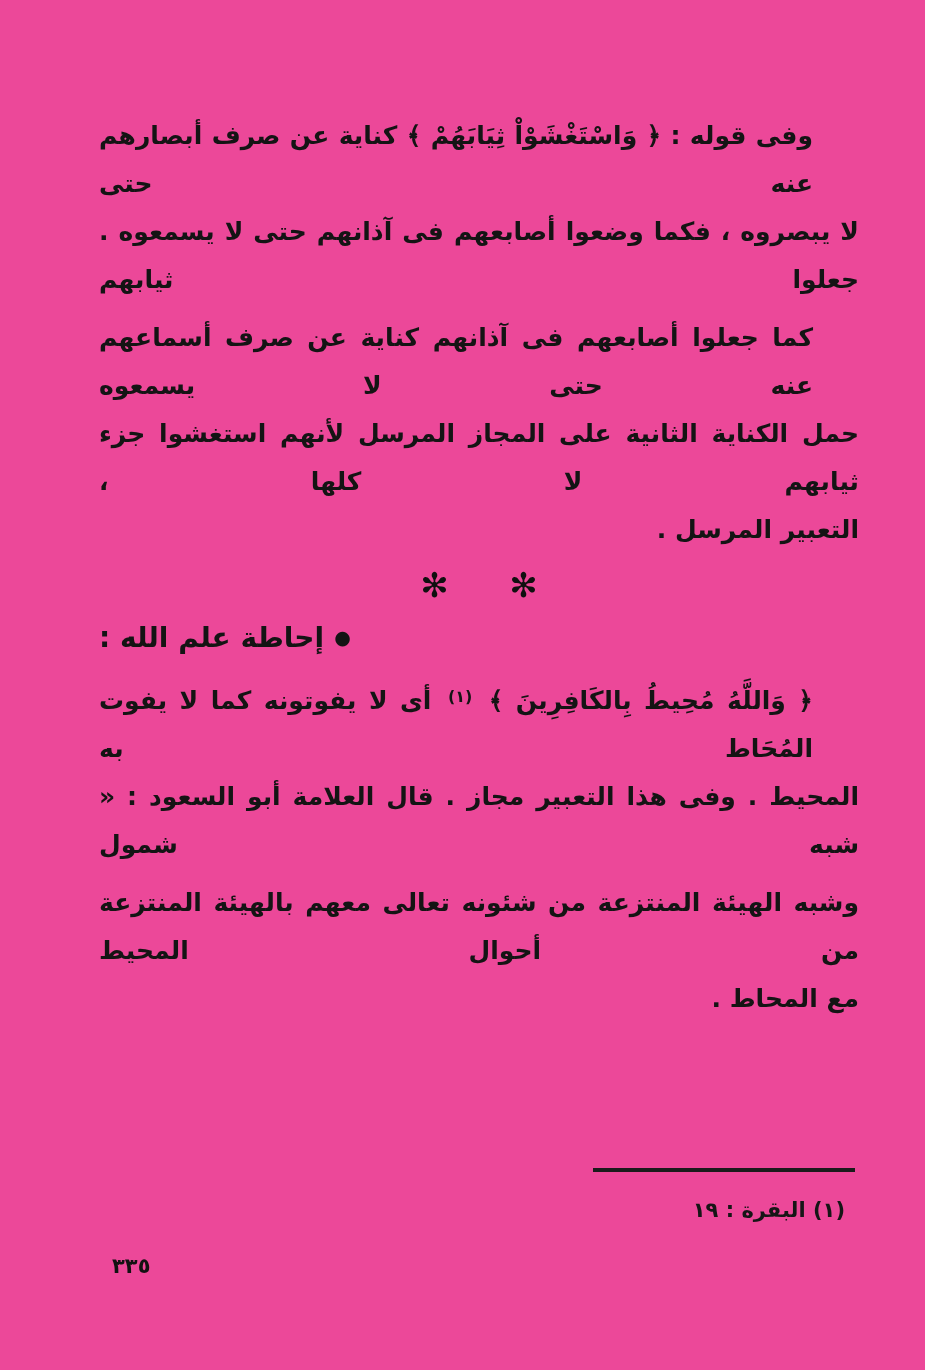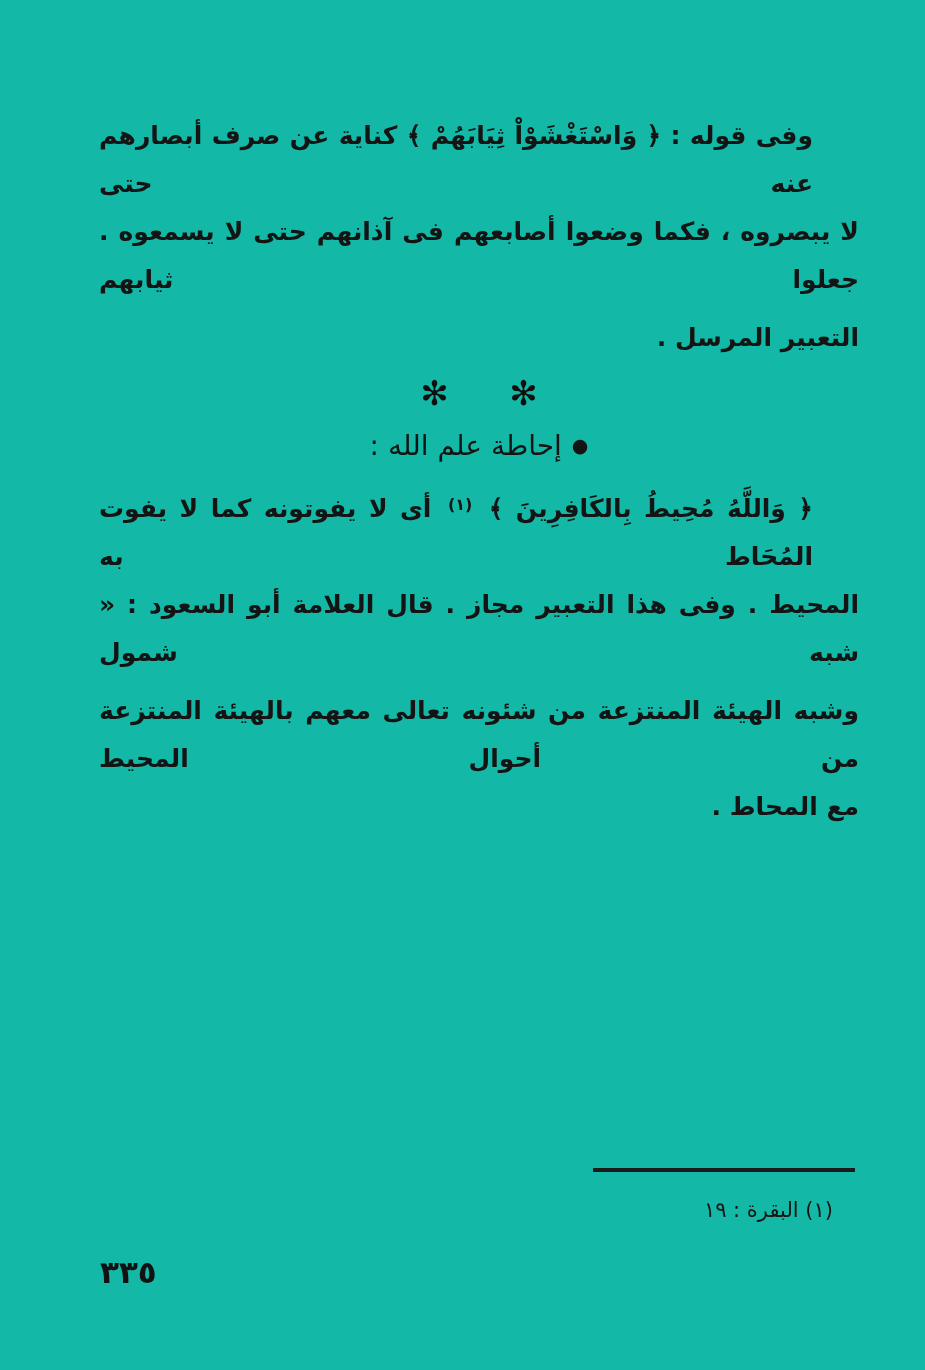--- a/index.html
+++ b/index.html
@@ -4,21 +4,21 @@
 <style>
   html, body {
     margin: 0;
     padding: 0;
     background: #ffffff;
   }
   .page {
     position: relative;
     width: 925px;
     height: 1370px;
-    background: #14b8a6;
+    background: #ec4899;
     font-family: "DejaVu Sans", sans-serif;
     color: #141414;
     overflow: hidden;
     margin: 0 auto;
   }
   .text-block {
     position: absolute;
     top: 112px;
     right: 66px;
     width: 760px;
@@ -49,69 +49,71 @@
   }
   .star {
     display: inline-block;
     font-size: 34px;
     margin: 0 26px;
     color: #101010;
   }
   .heading {
     margin: 4px 0 12px 0;
     font-size: 28px;
-    font-weight: 400;
-    text-align: center;
+    font-weight: 700;
+    text-align: left;
     line-height: 46px;
   }
   .bullet {
     font-size: 19px;
     vertical-align: 3px;
     margin-left: 10px;
   }
   .footnote-rule {
     position: absolute;
     top: 1168px;
     right: 70px;
     width: 262px;
     height: 4px;
     background: #1b1b1b;
   }
   .footnote {
     position: absolute;
     top: 1190px;
-    right: 92px;
+    right: 80px;
     direction: rtl;
     font-size: 21px;
-    font-weight: 400;
+    font-weight: 700;
     line-height: 40px;
     color: #161616;
   }
   .page-number {
     position: absolute;
     top: 1254px;
-    left: 100px;
-    font-size: 31px;
+    left: 112px;
+    font-size: 21px;
     font-weight: 700;
     color: #121212;
   }
 </style>
 </head>
 <body>
 
 <div class="page">
 
   <main class="text-block">
 
     <section class="para">
       <div class="line indent">وفى قوله : ﴿ وَاسْتَغْشَوْاْ ثِيَابَهُمْ ﴾ كناية عن صرف أبصارهم عنه حتى</div>
       <div class="line">لا يبصروه ، فكما وضعوا أصابعهم فى آذانهم حتى لا يسمعوه . جعلوا ثيابهم</div>
     </section>
 
     <section class="para">
+      <div class="line indent">كما جعلوا أصابعهم فى آذانهم كناية عن صرف أسماعهم عنه حتى لا يسمعوه</div>
+      <div class="line">حمل الكناية الثانية على المجاز المرسل لأنهم استغشوا جزء ثيابهم لا كلها ،</div>
       <div class="line last">التعبير المرسل .</div>
     </section>
 
     <div class="stars-row">
       <span class="star">✻</span>
       <span class="star">✻</span>
     </div>
 
     <h2 class="heading">
       <span class="bullet">●</span><span>إحاطة علم الله :</span>

